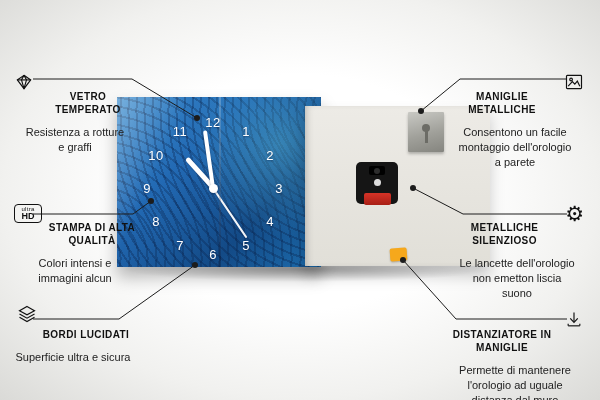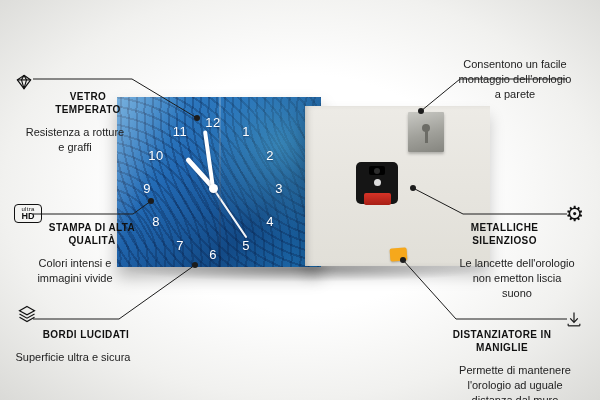--- a/index.html
+++ b/index.html
@@ -142,32 +142,42 @@
             <path d="M12 4 L9 9.5 L12 20"></path>
             <path d="M12 4 L15 9.5 L12 20"></path>
         </svg>
       </span>
       <span class="co-title">VETRO TEMPERATO</span>
     </div>
     <div class="co-desc" style="width:104px;">Resistenza a rotture e graffi</div>
   </div>
 
   <div class="callout" style="left:446px;top:48px;width:138px;">
+    <div class="co-head rev">
+      <span class="co-icon">
+        <svg width="20" height="20" viewBox="0 0 24 24" fill="none" stroke="#111" stroke-width="1.4">
+          <rect x="3" y="4" width="18" height="16" rx="1"></rect>
+            <circle cx="8.5" cy="9" r="1.6"></circle>
+            <path d="M5 17 L10 11.5 L13 14.5 L16 11 L19 17"></path>
+        </svg>
+      </span>
+      <span class="co-title">MANIGLIE METALLICHE</span>
+    </div>
     <div class="co-desc" style="width:116px;">Consentono un facile montaggio dell'orologio a parete</div>
   </div>
 
   <div class="callout" style="left:14px;top:179px;width:122px;">
     <div class="co-head">
       <span class="co-icon uhd-box" style="display:block;">
         <span class="uhd-top">ultra</span>
         <span class="uhd-bottom">HD</span>
       </span>
       <span class="co-title">STAMPA DI ALTA QUALITÀ</span>
     </div>
-    <div class="co-desc" style="width:100px;">Colori intensi e immagini vivide</div>
+    <div class="co-desc" style="width:100px;">Colori intensi e immagini alcun</div>
   </div>
 
   <div class="callout" style="left:450px;top:179px;width:134px;">
     <div class="co-head rev">
       <span class="co-icon gear-glyph">⚙</span>
       <span class="co-title">METALLICHE SILENZIOSO</span>
     </div>
     <div class="co-desc" style="width:118px;">Le lancette dell'orologio non emetton liscia suono</div>
   </div>
 

